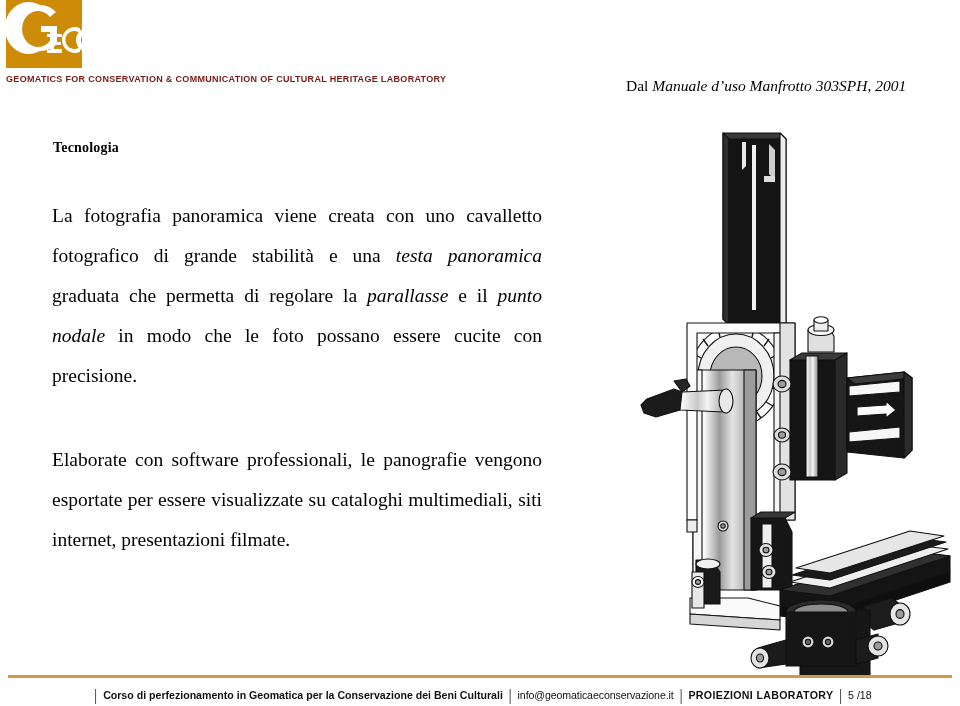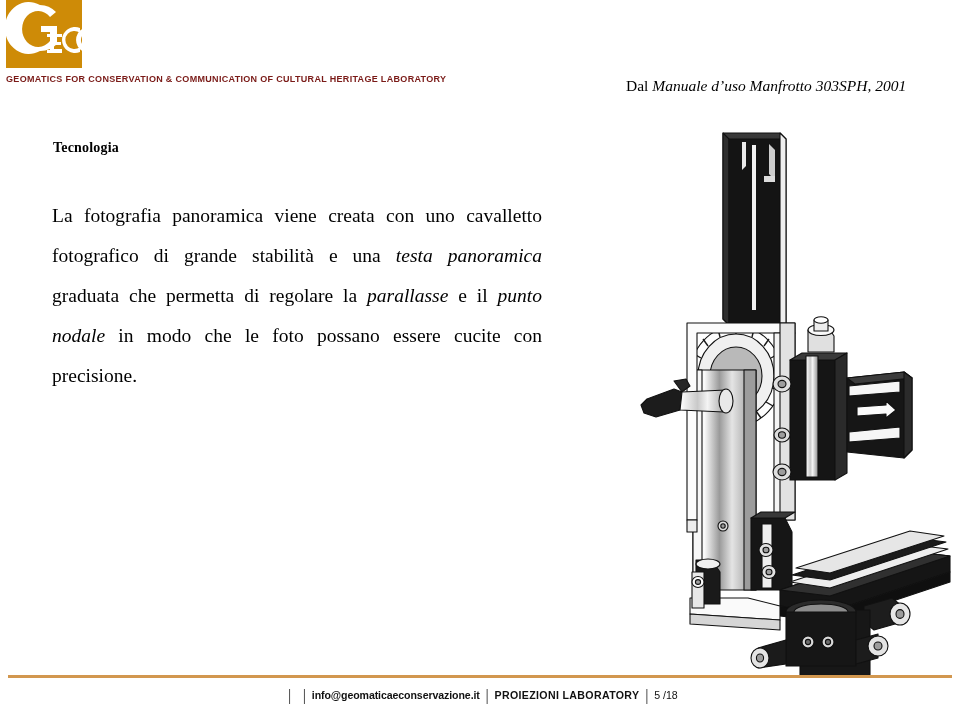--- a/index.html
+++ b/index.html
@@ -119,21 +119,21 @@
     justify-content: center;
     white-space: nowrap;
   }
   #footer-bar .sep {
     display: inline-block;
     padding: 0 6px;
     color: #333;
     font-weight: normal;
     transform: scaleY(1.5);
   }
-  #footer-bar .mail { font-weight: bold; letter-spacing: -0.1px; }
+  #footer-bar .mail { font-weight: normal; letter-spacing: -0.1px; }
   #footer-bar .caps { letter-spacing: 0.35px; }
   #footer-bar .pg { font-weight: normal; }
 </style>
 </head>
 <body>
 
 <div id="header">
 
   <div id="logo-block">
     <div id="logo-square"></div>
@@ -163,20 +163,21 @@
 
   <div id="source-ref">
     <span>Dal </span><span class="ital">Manuale d’uso Manfrotto 303SPH</span><span class="ital">, 2001</span>
   </div>
 </div>
 
 <div id="page-title">Tecnologia</div>
 
 <div id="body-col">
   <p class="para" id="para-1"><span>La fotografia panoramica viene creata con uno cavalletto fotografico di grande stabilità e una </span><span class="ital">testa panoramica</span><span> graduata che permetta di regolare la </span><span class="ital">parallasse</span><span> e il </span><span class="ital">punto nodale</span><span> in modo che le foto possano essere cucite con precisione.</span></p>
+  <p class="para" id="para-2"><span>Elaborate con software professionali, le panografie vengono esportate per essere visualizzate su cataloghi multimediali, siti internet, presentazioni filmate.</span></p>
 </div>
 
 <div id="illustration">
   <svg width="330" height="560" viewBox="0 0 330 560" aria-hidden="true">
     <defs>
       <linearGradient id="chrome" x1="0" y1="0" x2="1" y2="0">
         <stop offset="0%" stop-color="#e8e8e8"></stop>
         <stop offset="18%" stop-color="#fbfbfb"></stop>
         <stop offset="42%" stop-color="#9a9a9a"></stop>
         <stop offset="62%" stop-color="#e4e4e4"></stop>
@@ -351,19 +352,20 @@
         <ellipse cx="248" cy="526" rx="4" ry="4" fill="#9b9b9b"></ellipse>
       </g>
 
     </g>
   </svg>
 </div>
 
 <div id="footer-rule"></div>
 <div id="footer-bar">
   <span class="sep">|</span>
+  <span>Corso di perfezionamento in Geomatica per la Conservazione dei Beni Culturali</span>
   <span class="sep">|</span>
   <span class="mail">info@geomaticaeconservazione.it</span>
   <span class="sep">|</span>
   <span class="caps">PROIEZIONI LABORATORY</span>
   <span class="sep">|</span>
   <span class="pg">5 /18</span>
 </div>
 
 </body></html>

